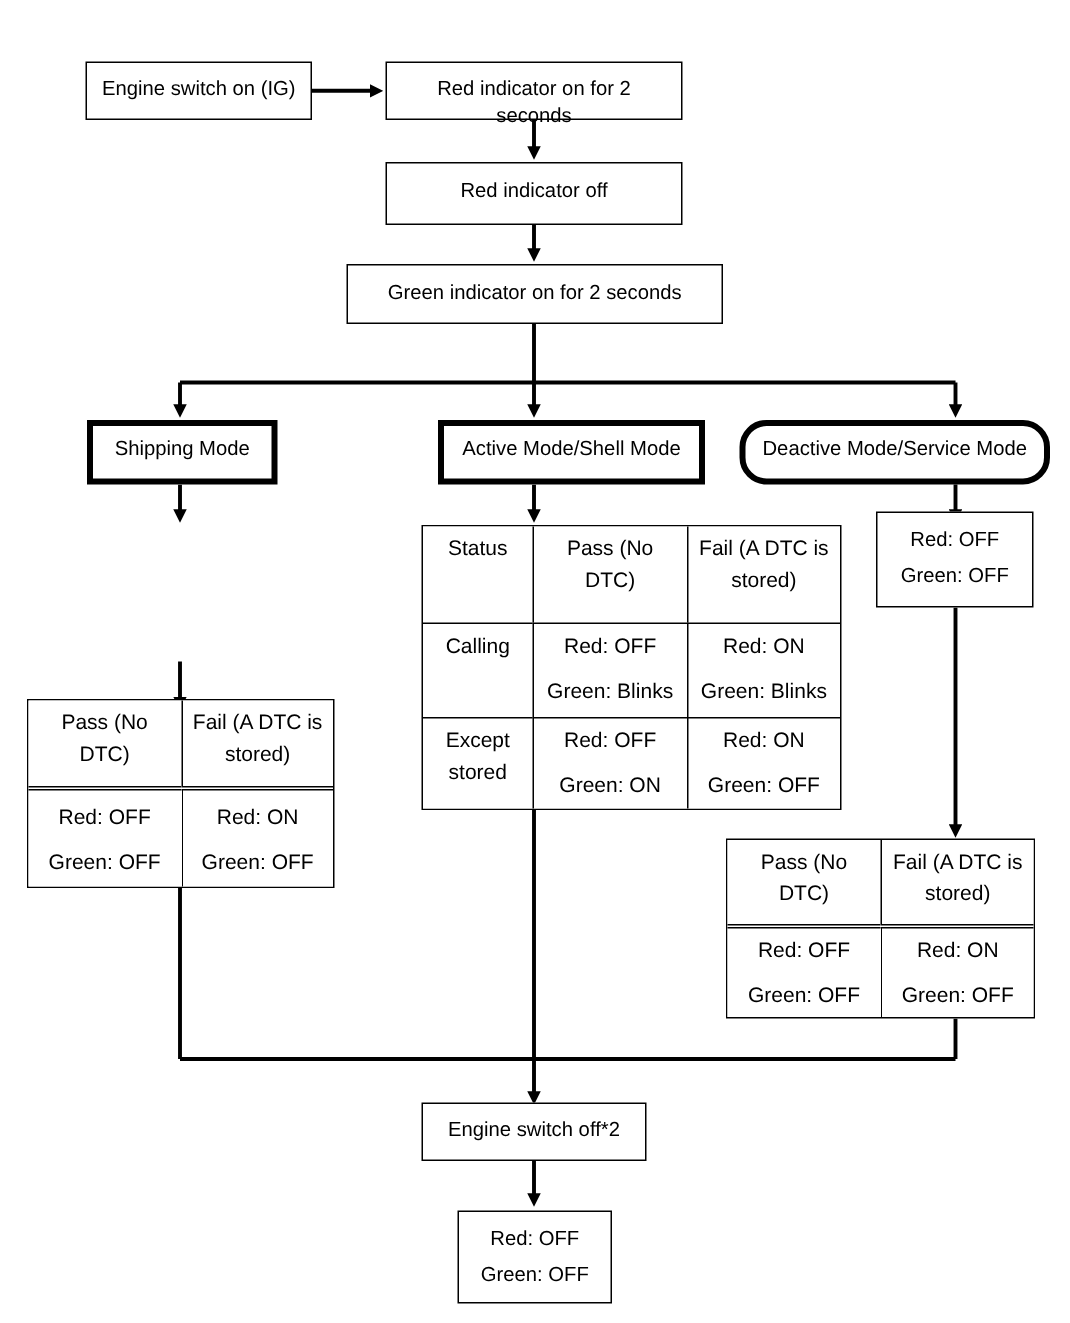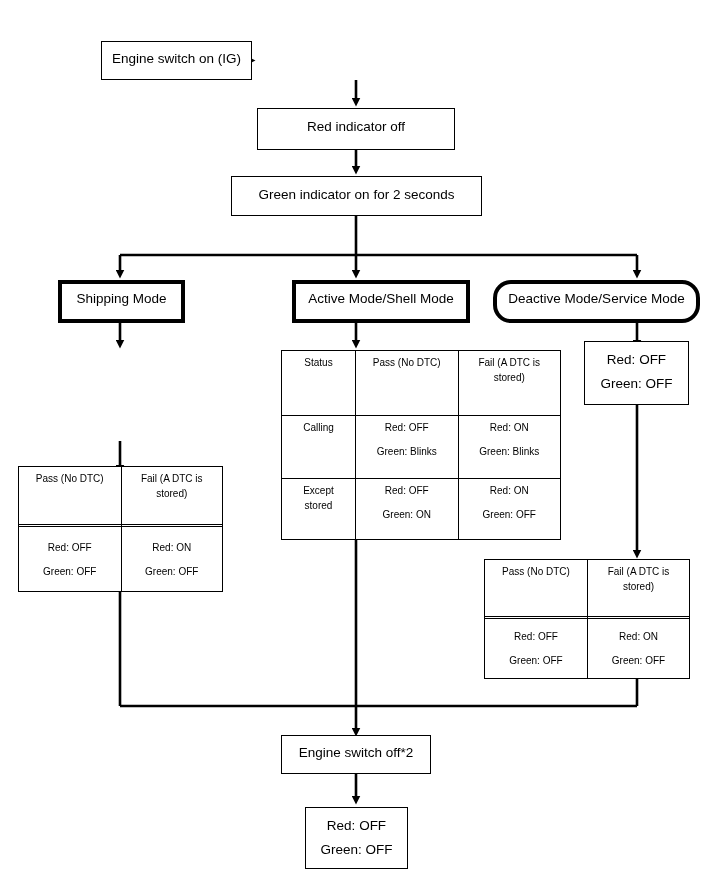--- a/index.html
+++ b/index.html
@@ -16,21 +16,21 @@
   }
   .node.thick{border-width:4px;}
   .node .txt{
     position:absolute;left:0;right:0;display:block;padding:0 8px;
     box-sizing:border-box;white-space:pre-line;
   }
   .c-center .txt{text-align:center;}
   .c-left .txt{text-align:left;}
   
   .tbl{position:absolute;box-sizing:border-box;background:#fff;
-       border:1.6px solid #000;display:grid;font-size:10px;line-height:1.5;}
+       border:1.6px solid #000;display:grid;font-size:14px;line-height:1.5;}
   .cell{box-sizing:border-box;padding:4px 7px;background:#fff;}
   .cell.bt{border-top:1.6px solid #000;}
   .cell.bl{border-left:1.6px solid #000;}
   .cell.dbl{border-top:3.2px double #000;}
   .cell.ctr{text-align:center;}
   .cell.lft{text-align:center;}
   .cell.mid{display:flex;flex-direction:column;justify-content:center;}
   .cell .ln{display:block;}
   .cell .ln+.ln{margin-top:9px;}
   svg.wires{position:absolute;left:0;top:0;width:713px;height:882px;pointer-events:none;}
@@ -76,24 +76,27 @@
       <line x1="637" y1="679" x2="637" y2="706"></line>
 
       <line x1="120" y1="706" x2="637" y2="706"></line>
 
       <line x1="356" y1="540" x2="356" y2="729" marker-end="url(#ah)"></line>
 
       <line x1="356" y1="774" x2="356" y2="797" marker-end="url(#ah)"></line>
     </g>
   </svg>
 
-  <div class="node c-center" style="left:57px;top:41px;width:151px;height:39px;margin-left:44px;">
+  <div class="node c-center" style="left:57px;top:41px;width:151px;height:39px;">
     <span class="txt" style="top:8px;">Engine switch on (IG)</span>
   </div>
 
+  <div class="node c-center" style="left:257px;top:41px;width:198px;height:39px;">
+    <span class="txt" style="top:8px;">Red indicator on for 2 seconds</span>
+  </div>
 
   <div class="node c-center" style="left:257px;top:108px;width:198px;height:42px;">
     <span class="txt" style="top:9px;">Red indicator off</span>
   </div>
 
   <div class="node c-center" style="left:231px;top:176px;width:251px;height:40px;">
     <span class="txt" style="top:9px;">Green indicator on for 2 seconds</span>
   </div>
 
   <div class="node thick c-center" style="left:58px;top:280px;width:127px;height:43px;">

